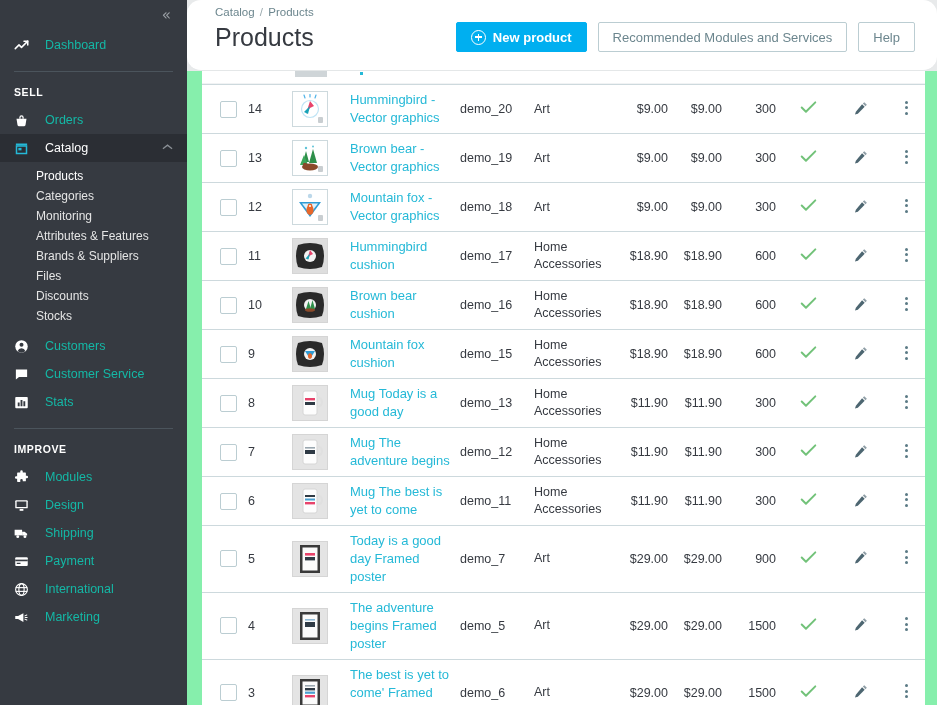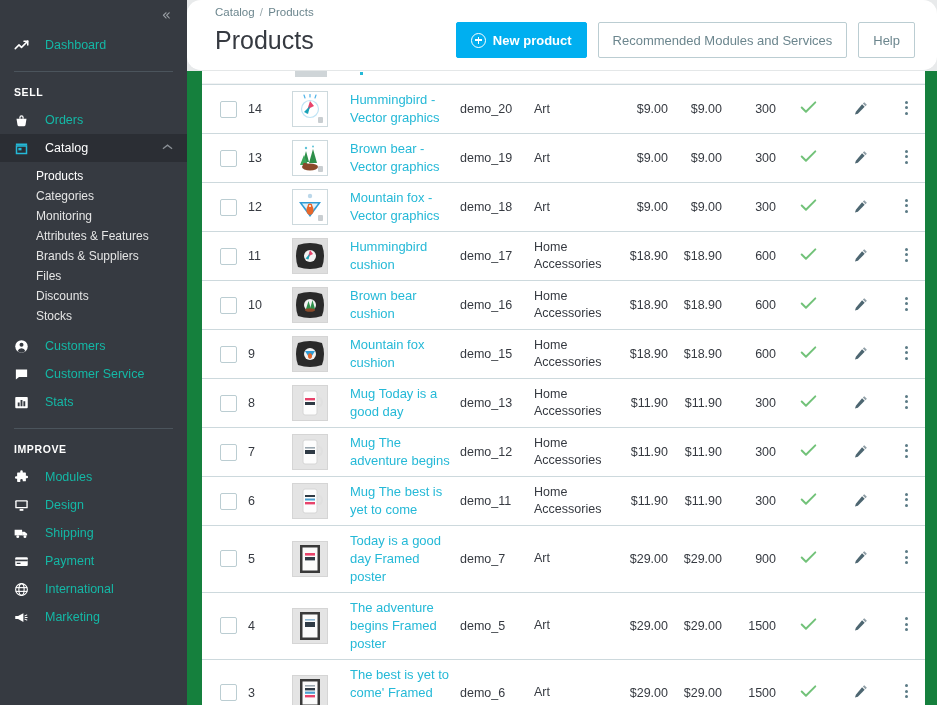--- a/index.html
+++ b/index.html
@@ -131,21 +131,21 @@
     margin-left: auto;
     display: flex;
     align-items: center;
     gap: 11px;
     padding-right: 6px;
   }
   .btn {
     font-size: 13px;
     border-radius: 2px;
     padding: 0 14px;
-    height: 36px;
+    height: 30px;
     display: inline-flex;
     align-items: center;
     gap: 7px;
     cursor: pointer;
     white-space: nowrap;
     line-height: 1;
   }
   .btn-primary {
     background: #00aff0;
     color: #ffffff;
@@ -169,21 +169,21 @@
     position: absolute;
     background: #ffffff;
   }
   .plus-circle::before { left: 3px; right: 3px; top: 5.7px; height: 1.6px; }
   .plus-circle::after  { top: 3px; bottom: 3px; left: 5.7px; width: 1.6px; }
 
   
   .content-area {
     position: relative;
     height: 634px;
-    background: #15803d;
+    background: #86efac;
     padding-left: 15px;
     padding-right: 12px;
   }
   .panel {
     background: #ffffff;
     height: 100%;
     overflow: hidden;
     position: relative;
   }
   .partial-top {

